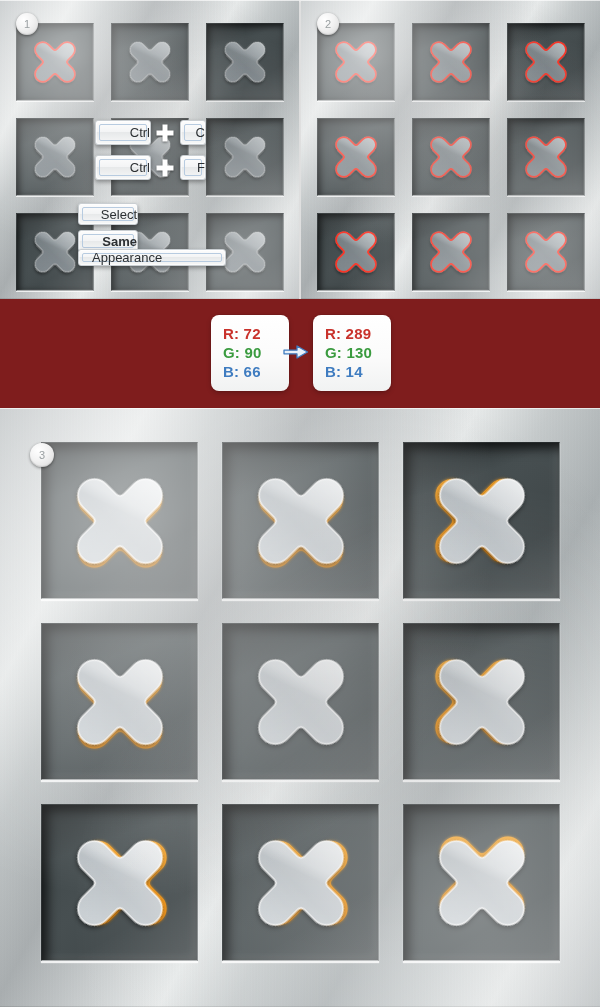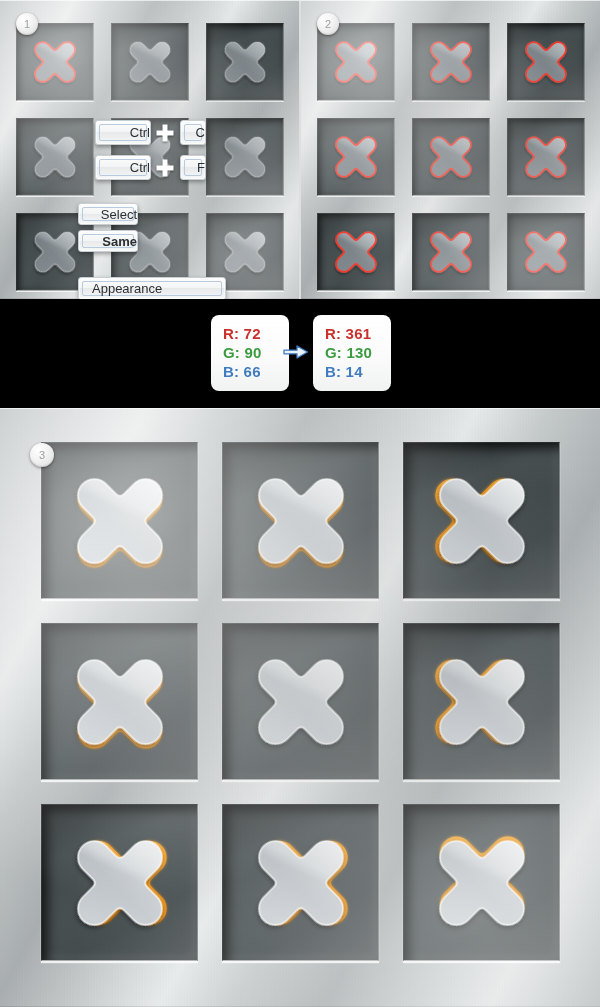--- a/index.html
+++ b/index.html
@@ -129,21 +129,21 @@
     position:absolute;
     z-index:21;
     color:#ffffff;
     filter: drop-shadow(0 1px 1px rgba(0,0,0,0.45));
   }
 
   
   #rgbstrip {
     position:absolute;
     left:0; top:299px; width:600px; height:109px;
-    background:#000000;
+    background:#7f1d1d;
   }
   .rgbbox {
     position:absolute;
     top:16px;
     width:78px; height:76px;
     border-radius:8px;
     background: linear-gradient(180deg,#ffffff 0%, #fbfbfb 55%, #f1f2f2 100%);
     box-shadow: 0 2px 5px rgba(0,0,0,0.22), 0 0 0 1px rgba(0,0,0,0.05);
     padding: 9px 0 0 12px;
     font-weight: bold;
@@ -854,21 +854,21 @@
     </div>
 
     <div class="chip center" style="left:78px; top:203px; width:60px; height:22px;">
       <span class="inner"></span>
       <span class="lbl">Select</span>
     </div>
     <div class="chip center" style="left:78px; top:230px; width:60px; height:22px;font-weight:bold;">
       <span class="inner"></span>
       <span class="lbl">Same</span>
     </div>
-    <div class="chip left" style="left:78px; top:249px; width:148px; height:23px;margin-top:28px;">
+    <div class="chip left" style="left:78px; top:249px; width:148px; height:17px;">
       <span class="inner"></span>
       <span class="lbl">Appearance</span>
     </div>
   </div>
 
   <div class="plate" id="panel2">
     <div class="cells" id="p2cells">
         <div class="cell" style="left: 16px; top: 23px; width: 78px; height: 78px;">
           <div class="bevel"></div>
           <div class="xwrap">
@@ -1670,21 +1670,21 @@
       <div class="ch-r">R: 72</div>
       <div class="ch-g">G: 90</div>
       <div class="ch-b">B: 66</div>
     </div>
 
     <svg id="rgbArrow" viewBox="0 0 26 18">
       <path d="M1 7.2 H14 V3 L24.5 9 L14 15 V10.8 H1 Z" fill="#e8f0f9" stroke="#3f7cc0" stroke-width="1.3" stroke-linejoin="round"></path>
     </svg>
 
     <div class="rgbbox" id="rgbAfter">
-      <div class="ch-r">R: 361</div>
+      <div class="ch-r">R: 289</div>
       <div class="ch-g">G: 130</div>
       <div class="ch-b">B: 14</div>
     </div>
   </div>
 
   <div class="plate" id="panel3">
     <div class="cells" id="p3cells">
         <div class="cell deep" style="left: 41px; top: 34px; width: 157px; height: 157px;">
           <div class="bevel"></div>
           <div class="xwrap">

